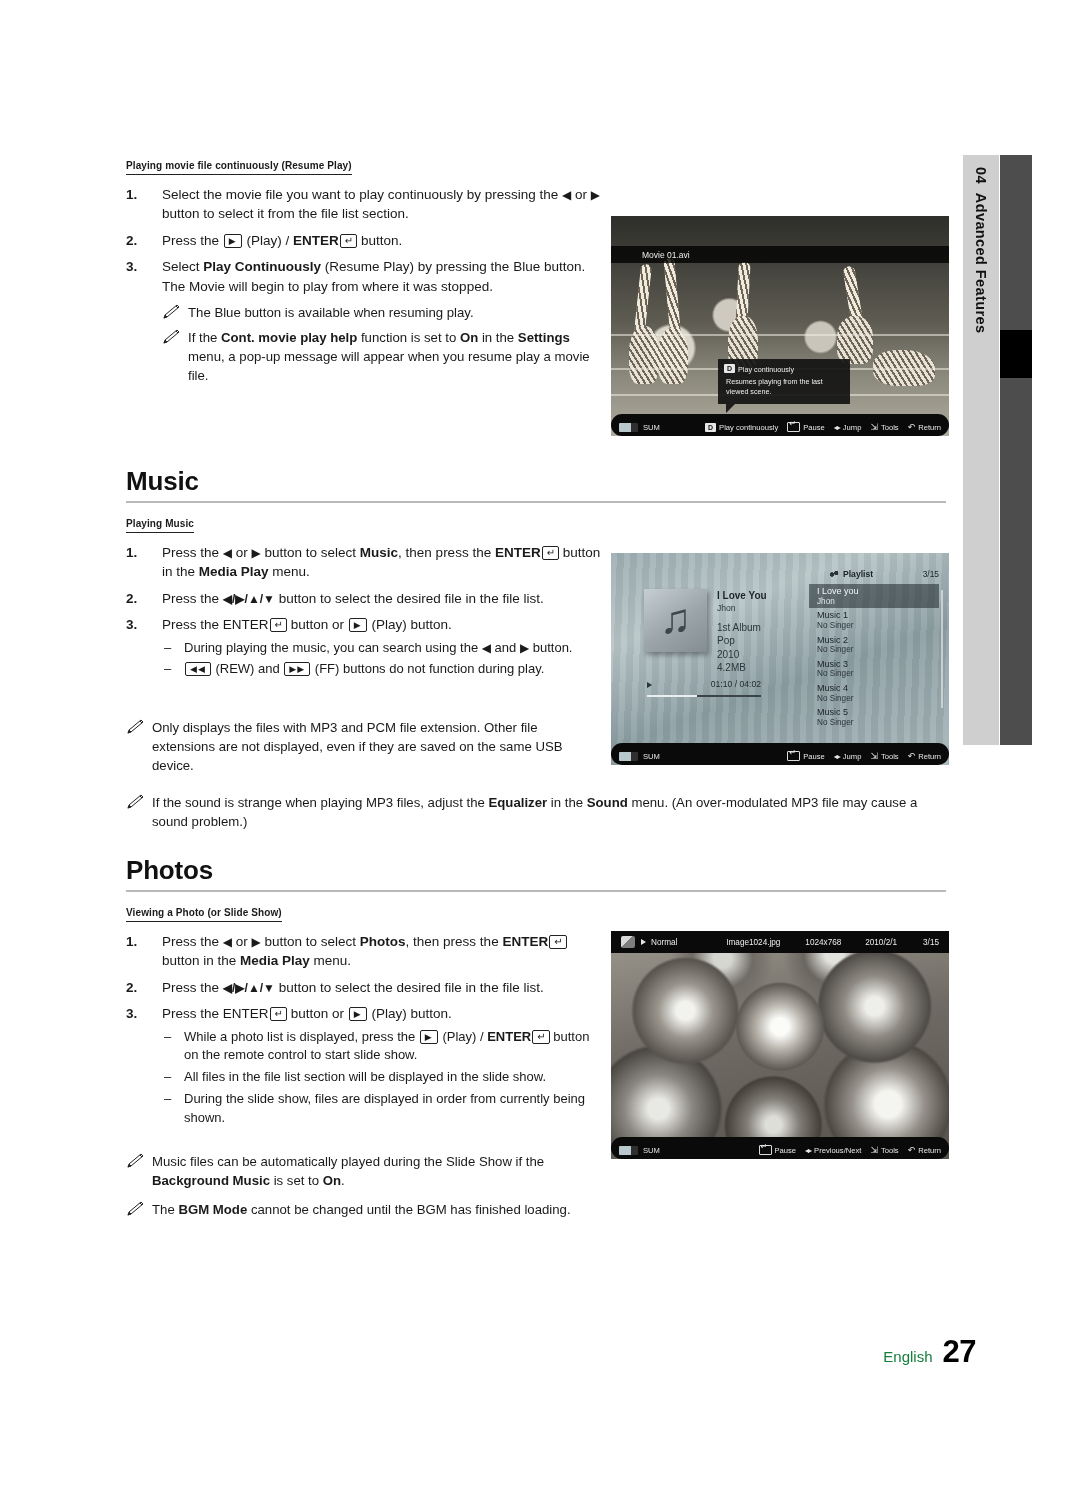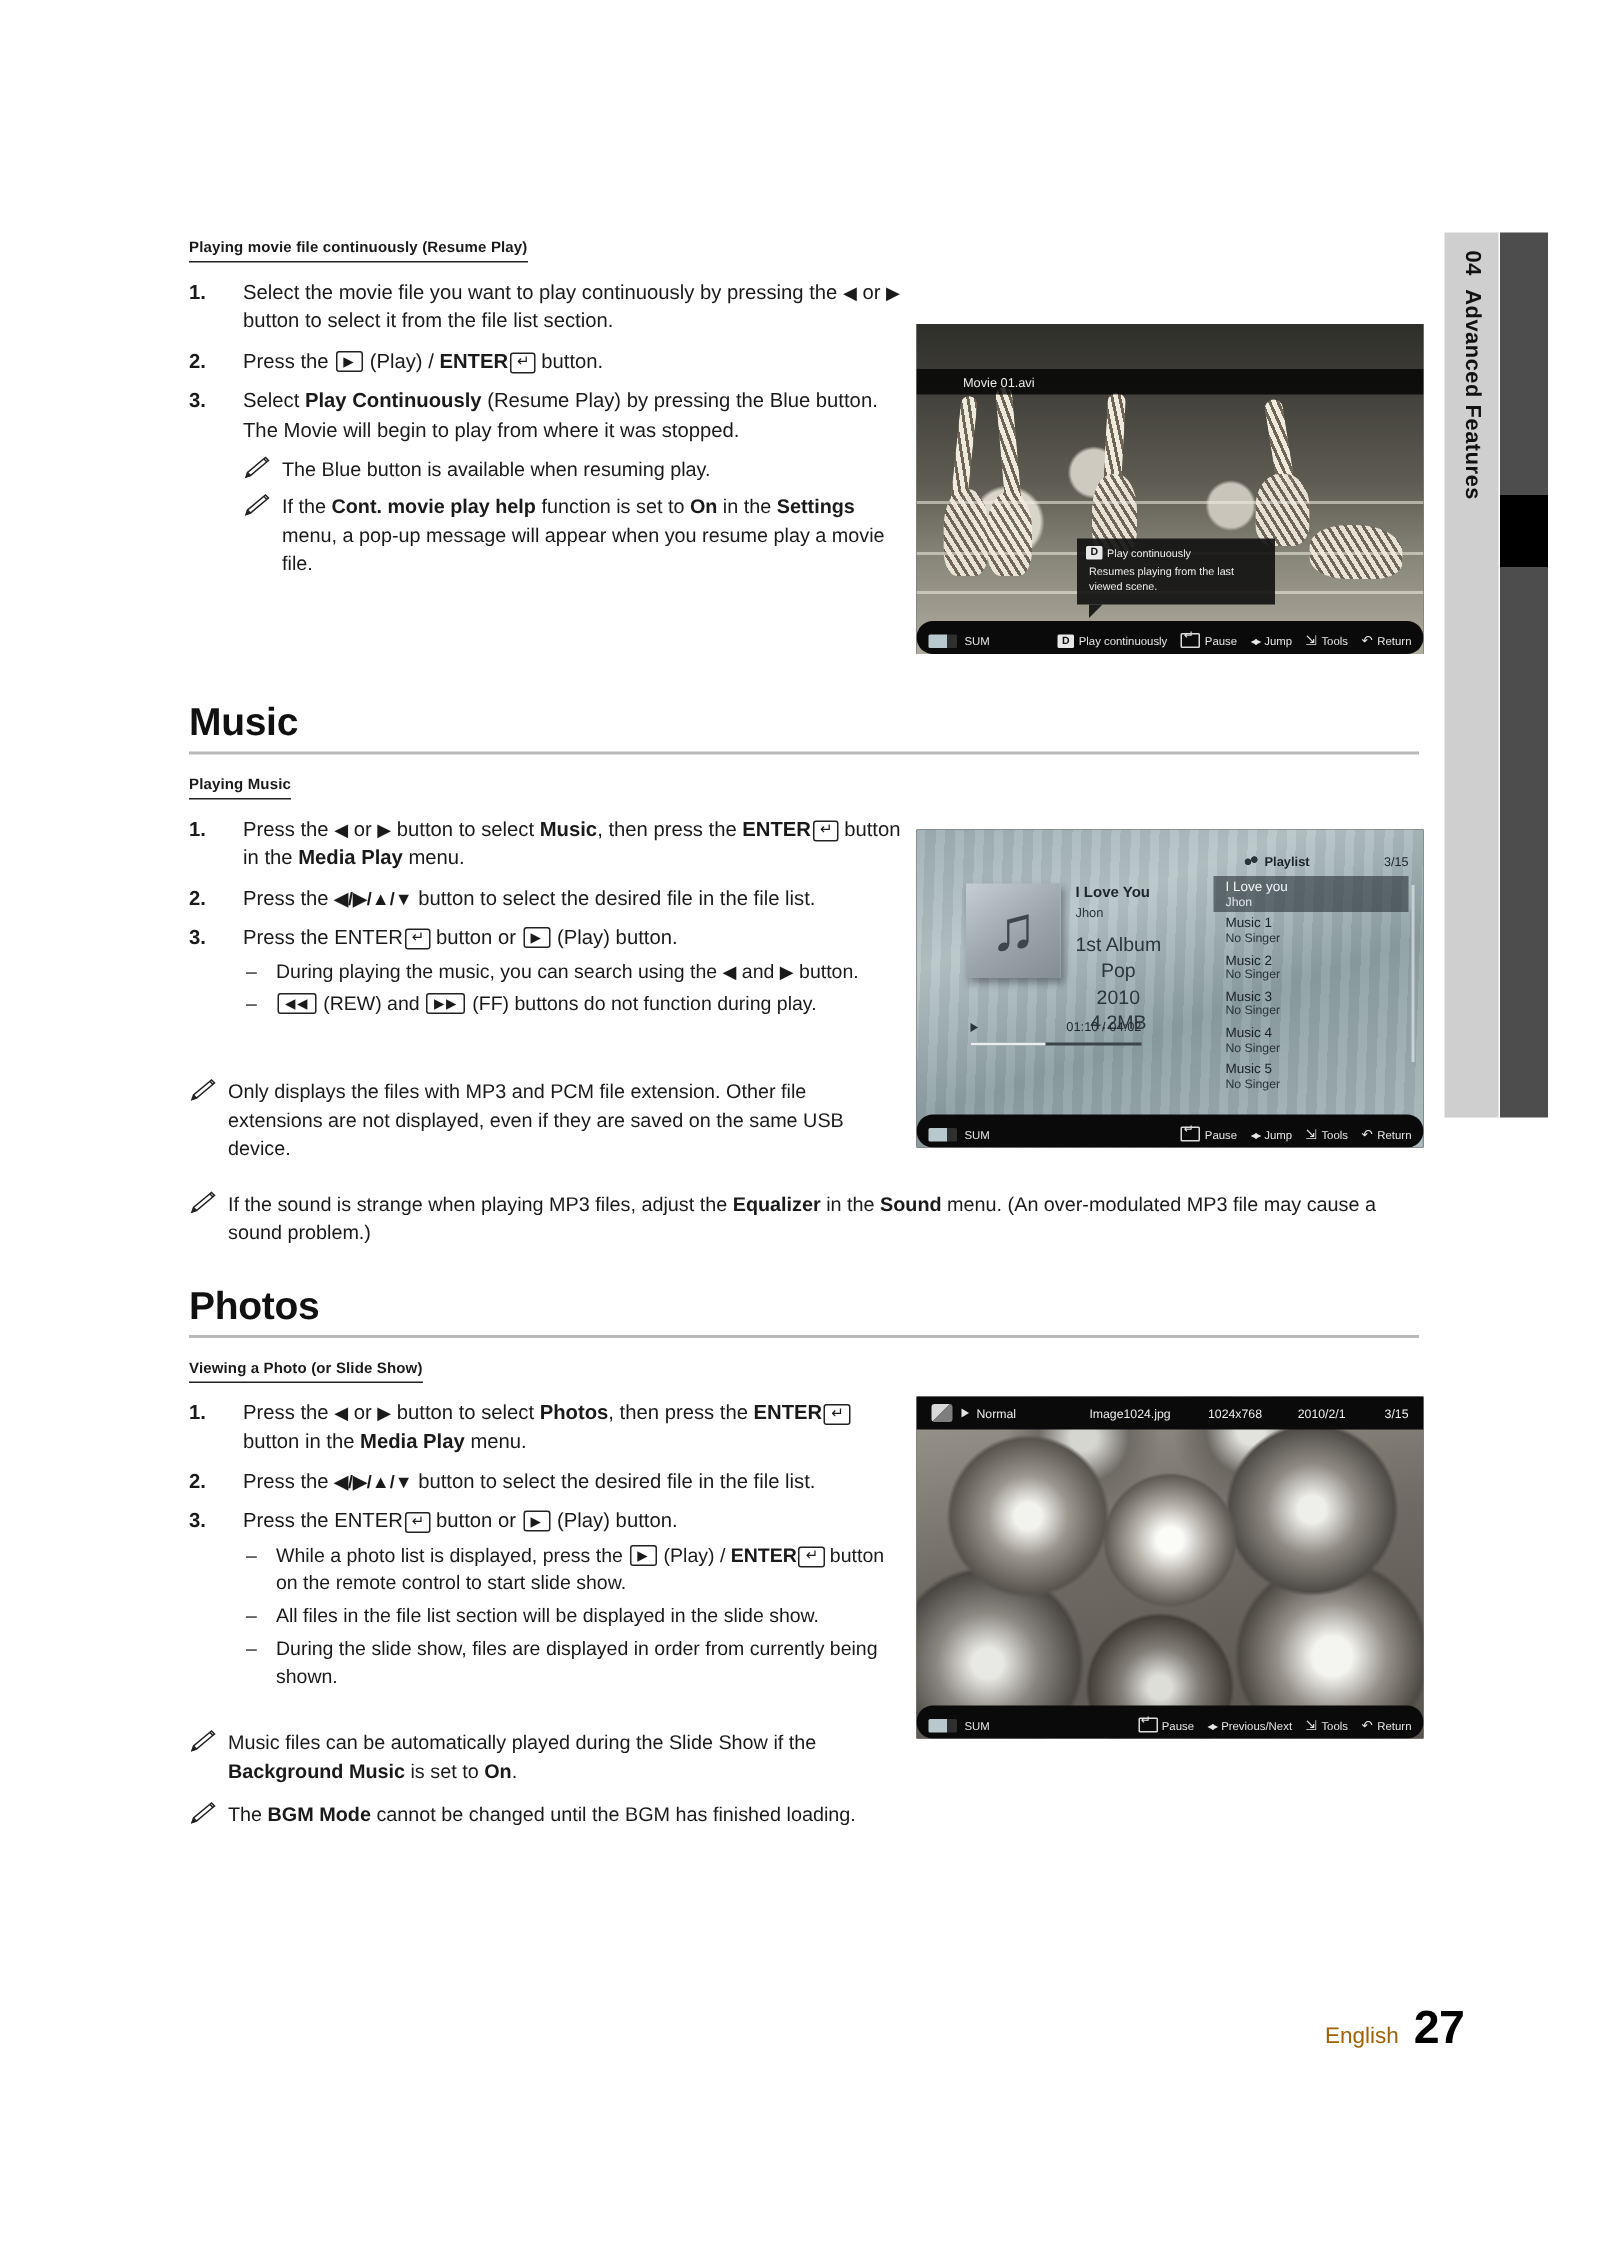--- a/index.html
+++ b/index.html
@@ -397,23 +397,22 @@
   .mus-artist {
     position: absolute;
     left: 106px; top: 50px;
     color: #2c363c;
     font-size: 8.6px;
   }
   .mus-meta {
     position: absolute;
     left: 106px; top: 68px;
     color: #2c363c;
-    font-size: 13px;
+    font-size: 10px;
     line-height: 1.33;
-    text-align: center;
   }
   .mus-playrow {
     position: absolute;
     left: 36px; top: 128px;
     width: 114px;
   }
   .mus-playtri {
     position: absolute;
     left: 0; top: 1px;
     width: 0; height: 0;
@@ -542,21 +541,21 @@
 
   
   .footer {
     position: absolute;
     right: 104px;
     bottom: 124px;
     display: flex;
     align-items: baseline;
     gap: 10px;
   }
-  .footer .lang { font-size: 15px; color: #a16207; }
+  .footer .lang { font-size: 15px; color: #15803d; }
   .footer .pageno { font-size: 31px; font-weight: bold; color: #000; letter-spacing: -0.5px; }
 </style>
 </head>
 <body>
 
 <div class="page">
 
   <div class="chapter-tab">
     <div class="chapter-tab-text">
       <span>04</span>&nbsp;&nbsp;<span>Advanced Features</span>

